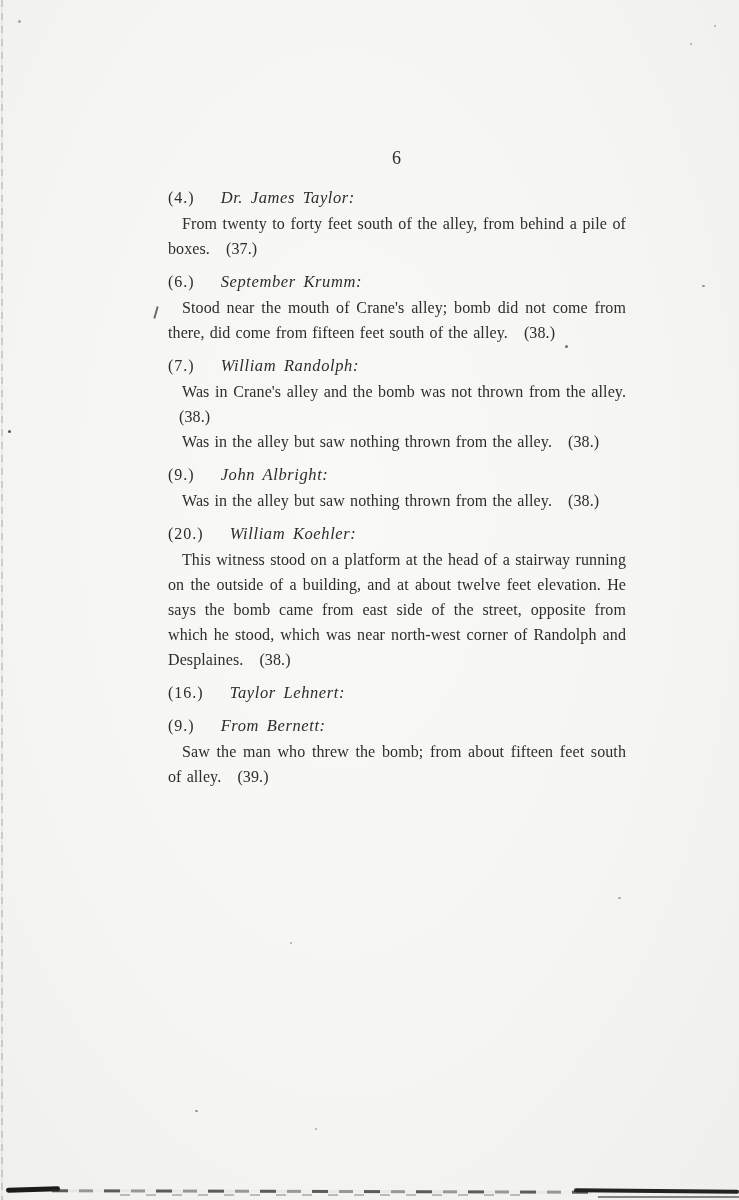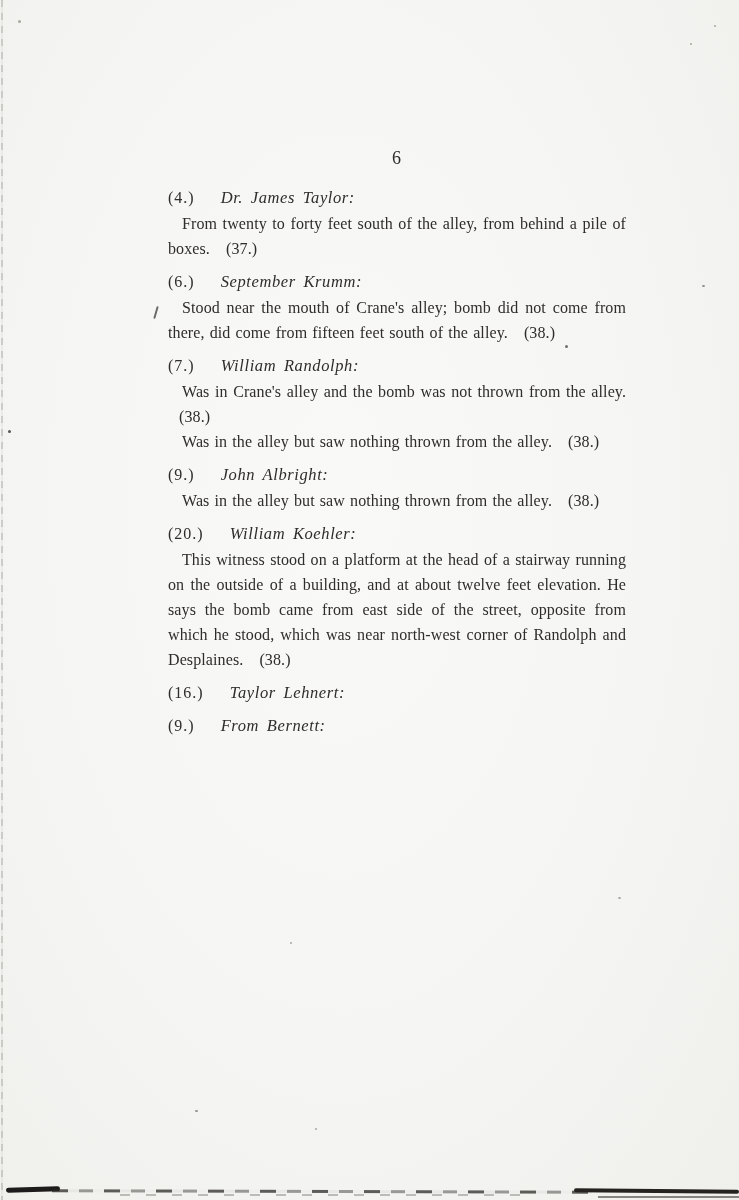--- a/index.html
+++ b/index.html
@@ -209,20 +209,24 @@
 
   <h2 class="hd">
     <span class="idx">(16.)</span>
     <span class="nm">Taylor Lehnert:</span>
   </h2>
 
   <h2 class="hd">
     <span class="idx">(9.)</span>
     <span class="nm">From Bernett:</span>
   </h2>
+  <p class="para">
+    <span>Saw the man who threw the bomb; from about fifteen feet south of alley.</span>
+    <span class="ref">(39.)</span>
+  </p>
 </div>
   </div>
 
   <div class="edge-line-left"></div>
   <div class="pen-mark"></div>
   <div class="blot-bottom-left"></div>
   <div class="dash-line-bottom"></div>
   <div class="dash-line-bottom-faint"></div>
   <div class="solid-line-bottom-right"></div>
   <div class="thin-line-bottom-right"></div>

